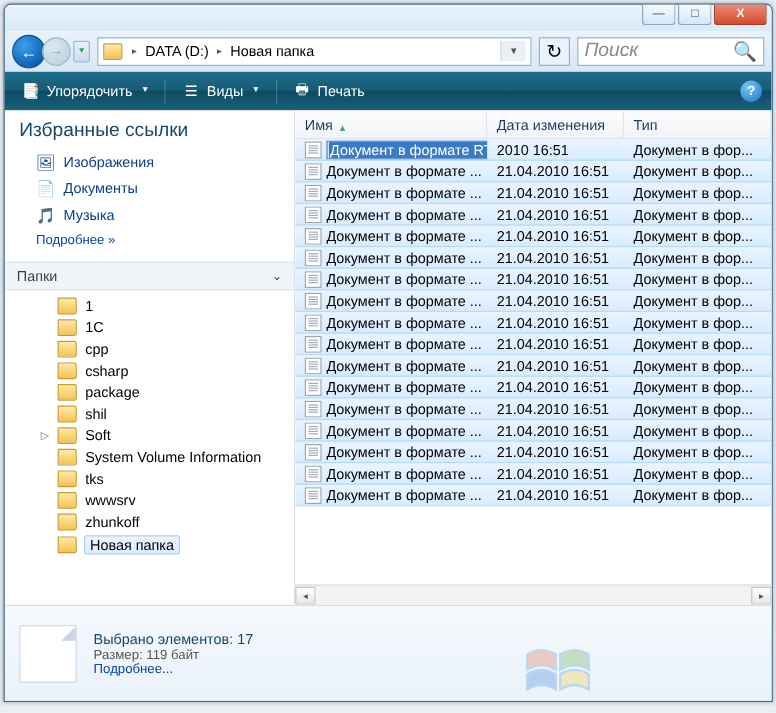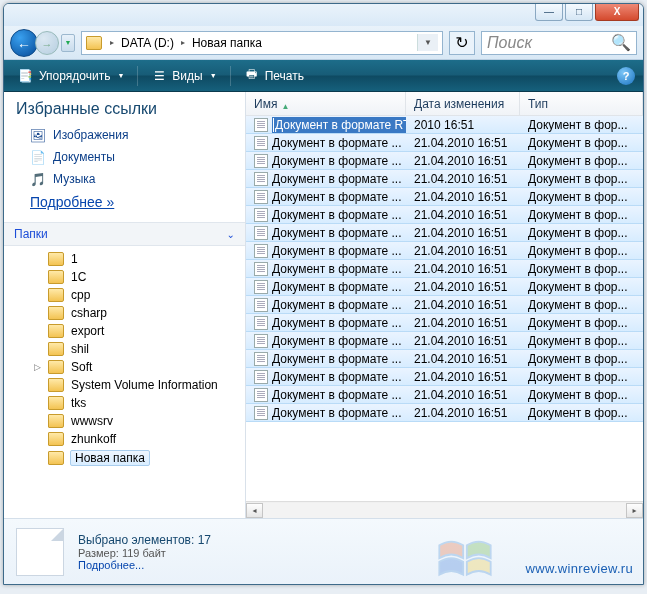--- a/index.html
+++ b/index.html
@@ -36,22 +36,22 @@
   .smalltri { font-size:7px; margin-left:2px;}
   .help { margin-left:auto; width:18px;height:18px;border-radius:50%; background:radial-gradient(circle at 35% 30%,#7cc6f7,#1a72c0); display:flex;align-items:center;justify-content:center; font-size:11px; font-weight:bold;}
 
   
   .body { flex:1; display:flex; overflow:hidden; background:#fff;}
   .leftpane { width: 242px; border-right: 1px solid #d9e1ea; display:flex; flex-direction:column; font-size:12px; }
   .fav { padding: 8px 12px 4px; color:#1a3e6e;}
   .fav h4 { font-size:16px; font-weight:normal; color:#586; color:#16486f; margin-bottom:6px;}
   .favitem { display:flex; align-items:center; gap:7px; padding:3px 0 3px 14px; color:#0c3f89; }
   .favitem .fi { width:16px;height:16px; display:flex;align-items:center;justify-content:center; font-size:13px;}
-  .more { padding:4px 0 8px 14px; font-size:14px; color:#0645ad; display:inline-block;text-decoration:underline;}
-  .folders-hdr { background:#f2f5f8; border-top:1px solid #e0e6ed; border-bottom:1px solid #e0e6ed; padding:4px 10px; color:#1d4ed8; display:flex; align-items:center;}
+  .more { padding:4px 0 8px 14px; font-size:11px; color:#0645ad; display:inline-block;}
+  .folders-hdr { background:#f2f5f8; border-top:1px solid #e0e6ed; border-bottom:1px solid #e0e6ed; padding:4px 10px; color:#404040; display:flex; align-items:center;}
   .folders-hdr .chev { margin-left:auto; font-size:10px;}
   .tree { flex:1; overflow:auto; padding:4px 0;}
   .treeitem { display:flex; align-items:center; gap:4px; padding:2px 0 2px 44px; position:relative;}
   .treeitem .foldericon { margin-right:2px;}
   .treeitem.sel { }
   .treeitem.sel .label { background: linear-gradient(#eef6ff,#d9edff); border:1px solid #a8cdee; border-radius:2px; padding:0 4px;}
   .treeitem .label { padding:0 1px;}
   .treeexpander { position:absolute; left:30px; font-size:9px; color:#777; }
 
   
@@ -70,21 +70,21 @@
   .cell.type { flex:1;}
   .docicon { width:14px;height:14px; background:#fff; border:1px solid #9aa; position:relative; flex:none;}
   .docicon::before { content:""; position:absolute; left:2px; right:2px; top:2px; height:1px; background:#aab; box-shadow:0 2px 0 #aab,0 4px 0 #aab,0 6px 0 #aab;}
   .renamebox { background:#fff; border:1px solid #3a79c4; padding:0 1px; color:#000;}
   .renamebox .hl { background:#3a79c4; color:#fff; padding:0 1px;}
   .scrollbar-h { height:17px; background:#f0f0f0; border-top:1px solid #ddd; display:flex; align-items:center;}
   .sb-btn{width:17px;height:15px;background:linear-gradient(#fefefe,#e6e6e6);border:1px solid #c5c5c5;display:flex;align-items:center;justify-content:center;font-size:8px;color:#555;}
   .sb-track{flex:1;height:15px;background:#f3f3f3;}
 
   
-  .details { height:66px; border-top:1px solid #d4dfea; background:linear-gradient(#f4f9fd,#eaf2fa); display:flex; align-items:center; padding:6px 12px; gap:14px; font-size:11px; position:relative;}
+  .details { height:80px; border-top:1px solid #d4dfea; background:linear-gradient(#f4f9fd,#eaf2fa); display:flex; align-items:center; padding:6px 12px; gap:14px; font-size:11px; position:relative;}
   .thumb { width:48px; height:48px; background:#fff; border:1px solid #cbd6e2; position:relative;}
   .thumb::after{content:"";position:absolute;right:0;top:0;width:12px;height:12px;background:linear-gradient(135deg,#fff 48%,#cbd6e2 52%);}  
   .detxt .t1 { color:#16486f; font-size:12px;}
   .detxt .t2 { color:#555; }
   .detxt .t3 { color:#0645ad; }
   .wmark { position:absolute; right:10px; bottom:8px; color:#1a5fb4; font-size:13px; letter-spacing:.3px;}
   .winflag { position:absolute; right:150px; bottom:2px; width:56px; height:44px; opacity:.5; }
   .winflag svg { width:100%; height:100%; }
 </style>
 </head>
@@ -185,21 +185,21 @@
           <div class="treeitem">
             <span class="foldericon"></span>
             <span class="label">cpp</span>
           </div>
           <div class="treeitem">
             <span class="foldericon"></span>
             <span class="label">csharp</span>
           </div>
           <div class="treeitem">
             <span class="foldericon"></span>
-            <span class="label">export</span>
+            <span class="label">package</span>
           </div>
           <div class="treeitem">
             <span class="foldericon"></span>
             <span class="label">shil</span>
           </div>
           <div class="treeitem">
             <span class="treeexpander">▷</span>
             <span class="foldericon"></span>
             <span class="label">Soft</span>
           </div>
@@ -391,16 +391,15 @@
     <div class="winflag">
       <svg viewBox="0 0 60 48">
           <g fill="none" stroke="#4a8fd6" stroke-width="2">
             <path d="M2 8 Q15 0 28 8 L28 22 Q15 14 2 22 Z" fill="#e06a3a" opacity=".6"></path>
             <path d="M32 8 Q45 0 58 8 L58 22 Q45 14 32 22 Z" fill="#5fae3e" opacity=".6"></path>
             <path d="M2 26 Q15 18 28 26 L28 40 Q15 32 2 40 Z" fill="#3a79d6" opacity=".6"></path>
             <path d="M32 26 Q45 18 58 26 L58 40 Q45 32 32 40 Z" fill="#f2c83a" opacity=".6"></path>
           </g>
         </svg>
     </div>
-    <div class="wmark">www.winreview.ru</div>
   </div>
 
 </div>
 
 </body></html>

